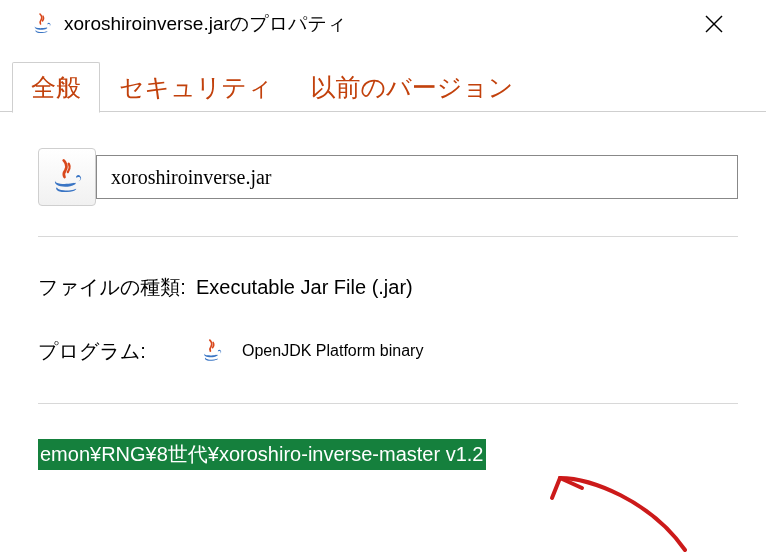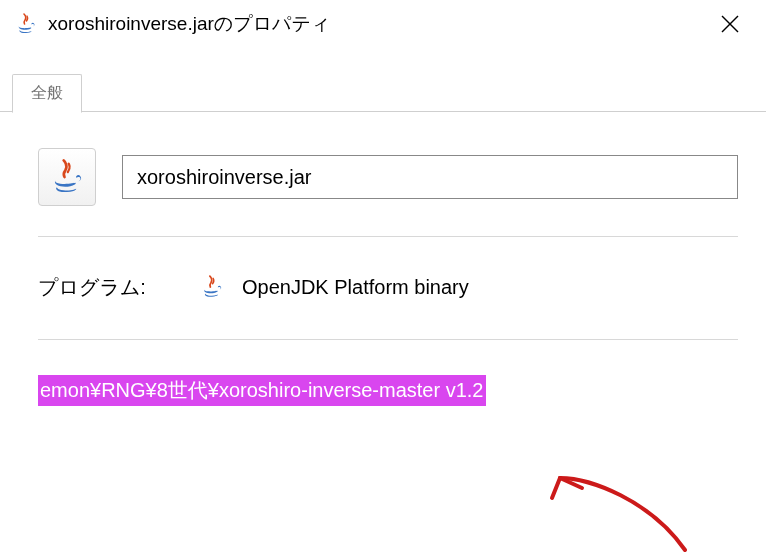--- a/index.html
+++ b/index.html
@@ -10,21 +10,21 @@
       font-size: 19px;
       background: #ffffff;
       color: #000000;
       overflow: hidden;
       position: relative;
     }
     .titlebar {
       height: 48px;
       display: flex;
       align-items: center;
-      padding: 0 12px;
+      padding: 0 28px;
       border-bottom: none;
     }
     .titlebar-icon {
       width: 28px;
       height: 28px;
       margin-right: 8px;
       display: flex;
       align-items: center;
       justify-content: center;
     }
@@ -52,44 +52,44 @@
     }
     .tabstrip::after {
       content: "";
       position: absolute;
       left: 0; right: 0; bottom: 0;
       height: 1px;
       background: #cfcfcf;
     }
     .tab {
       padding: 8px 18px;
-      font-size: 16px;
-      color: #737373;
+      font-size: 25px;
+      color: #c2410c;
       border: 1px solid transparent;
       border-bottom: none;
       position: relative;
       cursor: pointer;
       background: #ffffff;
     }
     .tab.active {
       border: 1px solid #cfcfcf;
       border-bottom: 1px solid #ffffff;
       z-index: 2;
       margin-bottom: -1px;
       border-top-left-radius: 2px;
       border-top-right-radius: 2px;
     }
     .content {
       padding: 24px 28px 0 38px;
     }
     .file-header {
       display: flex;
       align-items: center;
-      gap: 26px;
       margin-top: 12px;
+      font-family: Liberation Serif, serif;
     }
     .file-icon {
       width: 58px;
       height: 58px;
       border: 1px solid #cfcfcf;
       border-radius: 4px;
       background: linear-gradient(#ffffff, #f1f1f1);
       display: flex;
       align-items: center;
       justify-content: center;
@@ -130,34 +130,34 @@
     .program-small-icon {
       width: 32px;
       height: 32px;
       display: flex;
       align-items: center;
       justify-content: center;
       margin-right: 14px;
     }
     .program-name {
       flex: 1;
-      font-size: 20px;
+      font-size: 16px;
     }
     .change-btn {
       border: 1px solid #b6b6b6;
       background: linear-gradient(#f8f8f8, #e7e7e7);
       padding: 10px 28px;
       font-size: 20px;
       cursor: pointer;
       margin-left: 18px;
       min-width: 150px;
       text-align: center;
     }
     .location-value {
-      background: #d946ef;
+      background: #15803d;
       color: #ffffff;
       font-size: 20px;
       padding: 2px 2px;
       display: inline-block;
       white-space: nowrap;
     }
     .annotation {
       position: absolute;
       left: 540px;
       top: 470px;
@@ -181,20 +181,22 @@
   <div class="close-btn">
     <svg width="18" height="18" viewBox="0 0 18 18">
       <line x1="1" y1="1" x2="17" y2="17" stroke="#000" stroke-width="1.4"></line>
       <line x1="17" y1="1" x2="1" y2="17" stroke="#000" stroke-width="1.4"></line>
     </svg>
   </div>
 </div>
 
 <div class="tabstrip">
   <div class="tab active">全般</div>
+  <div class="tab">セキュリティ</div>
+  <div class="tab">以前のバージョン</div>
 </div>
 
 <div class="content">
 
   <div class="file-header">
     <div class="file-icon">
       <svg width="40" height="40" viewBox="0 0 24 24">
         <path d="M10 2 C10 2 13 5 11 8 C9.5 10 10.5 12 10.5 12" stroke="#d9481c" stroke-width="1.6" fill="none" stroke-linecap="round"></path>
         <path d="M13 4 C13 4 14.5 6.5 12.5 9" stroke="#d9481c" stroke-width="1.4" fill="none" stroke-linecap="round"></path>
         <path d="M5 14 C5 14 4 15.5 8 16 C12 16.5 17 15.5 17 15.5 C17 15.5 18.5 16.5 14 17.5 C9 18.5 3.5 17 5 14 Z" fill="#3a75c4"></path>
@@ -202,20 +204,24 @@
         <path d="M17.5 12.5 C20 11 21 13.5 19 14.5 C19 14.5 21.5 13.5 20 11.5 C18.8 10 17 11.5 17.5 12.5 Z" fill="#3a75c4"></path>
       </svg>
     </div>
     <div class="filename-box">
       <span>xoroshiroinverse.jar</span>
     </div>
   </div>
 
   <div class="divider"></div>
 
+  <div class="prop-row">
+    <div class="prop-label">ファイルの種類:</div>
+    <div class="prop-value">Executable Jar File (.jar)</div>
+  </div>
 
   <div class="prop-row" style="margin-top:8px;justify-content:flex-end;">
     <div class="prop-label">プログラム:</div>
     <div class="program-row" style="flex:1;">
       <div class="program-small-icon">
         <svg width="26" height="26" viewBox="0 0 24 24">
           <path d="M10 2 C10 2 13 5 11 8 C9.5 10 10.5 12 10.5 12" stroke="#d9481c" stroke-width="1.6" fill="none" stroke-linecap="round"></path>
           <path d="M13 4 C13 4 14.5 6.5 12.5 9" stroke="#d9481c" stroke-width="1.4" fill="none" stroke-linecap="round"></path>
           <path d="M5 14 C5 14 4 15.5 8 16 C12 16.5 17 15.5 17 15.5 C17 15.5 18.5 16.5 14 17.5 C9 18.5 3.5 17 5 14 Z" fill="#3a75c4"></path>
           <path d="M6 18 C6 18 5.5 19.5 10 20 C14.5 20.5 17.5 19 17.5 19 C17.5 19 18 20.5 12 21 C6 21.5 4.5 19 6 18 Z" fill="#3a75c4"></path>

